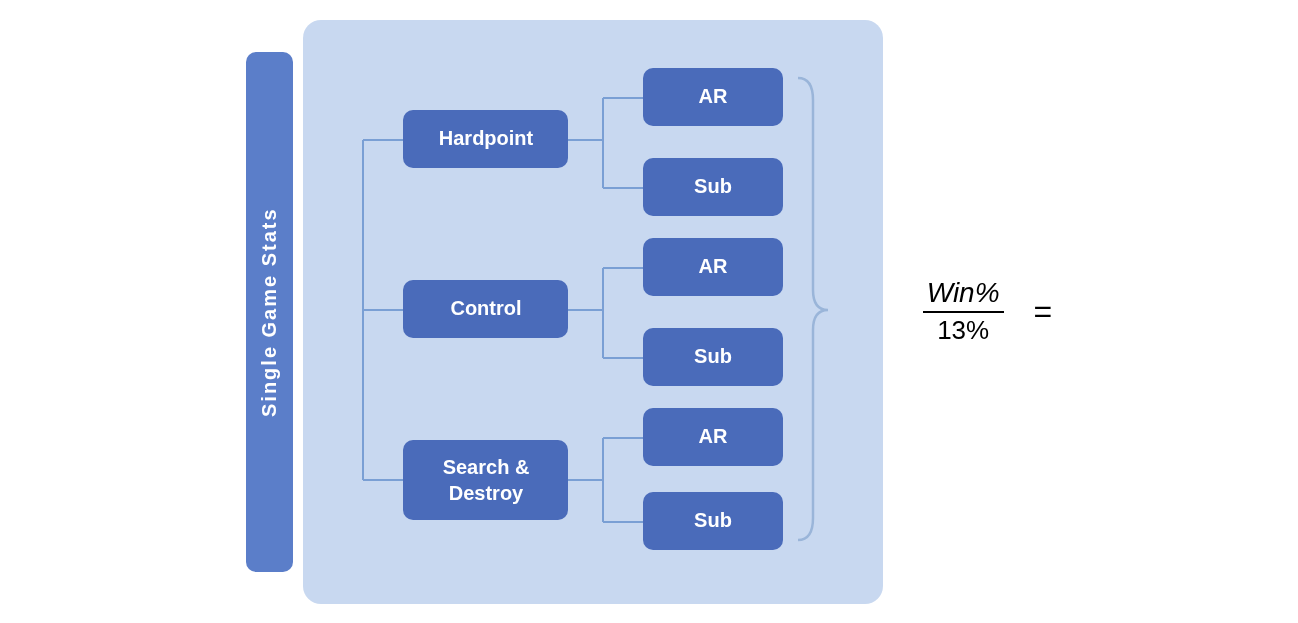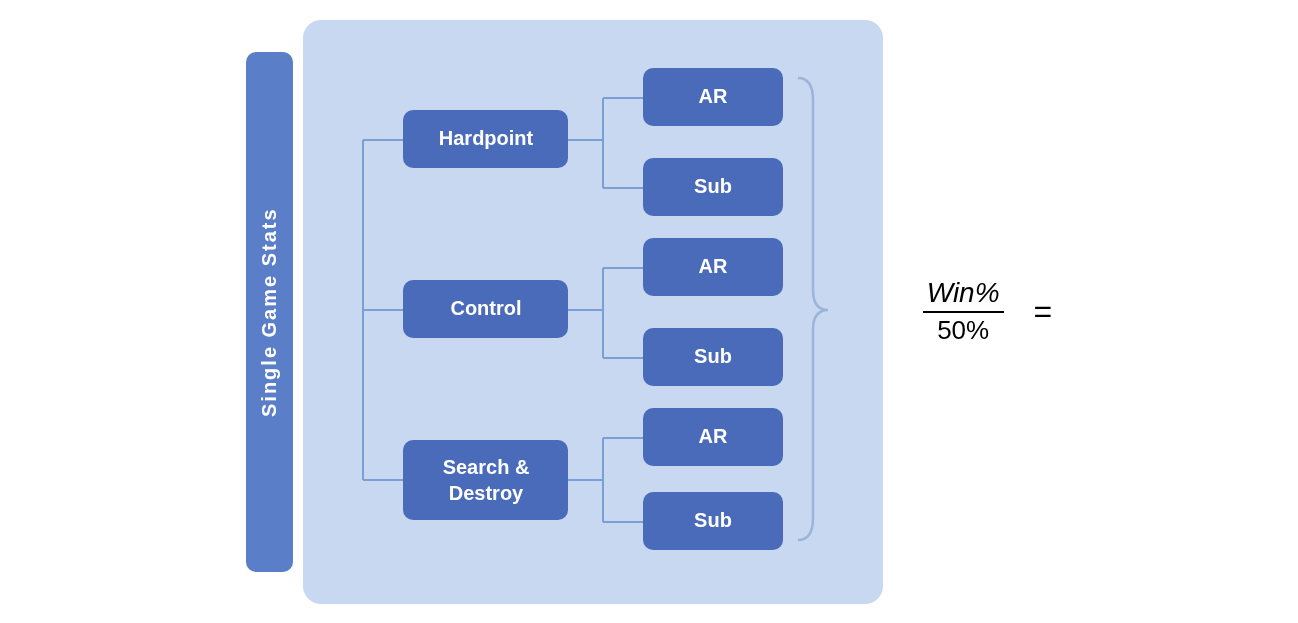--- a/index.html
+++ b/index.html
@@ -159,18 +159,18 @@
         <text x="360" y="477" text-anchor="middle" fill="white" font-size="20" font-weight="600" font-family="Segoe UI, Arial, sans-serif">Sub</text>
 
         <path d="M 445,28 Q 460,28 460,50 L 460,240 Q 460,260 475,260 Q 460,260 460,280 L 460,468 Q 460,490 445,490" fill="none" stroke="#9ab5d9" stroke-width="2.5"></path>
       </svg>
     </div>
   </div>
 
   <div class="formula-area">
     <div class="fraction">
       <span class="numerator">Win%</span>
-      <span class="denominator">50%</span>
+      <span class="denominator">13%</span>
     </div>
     <span class="equals-sign">=</span>
   </div>
 
 </div>
 
 </body></html>

